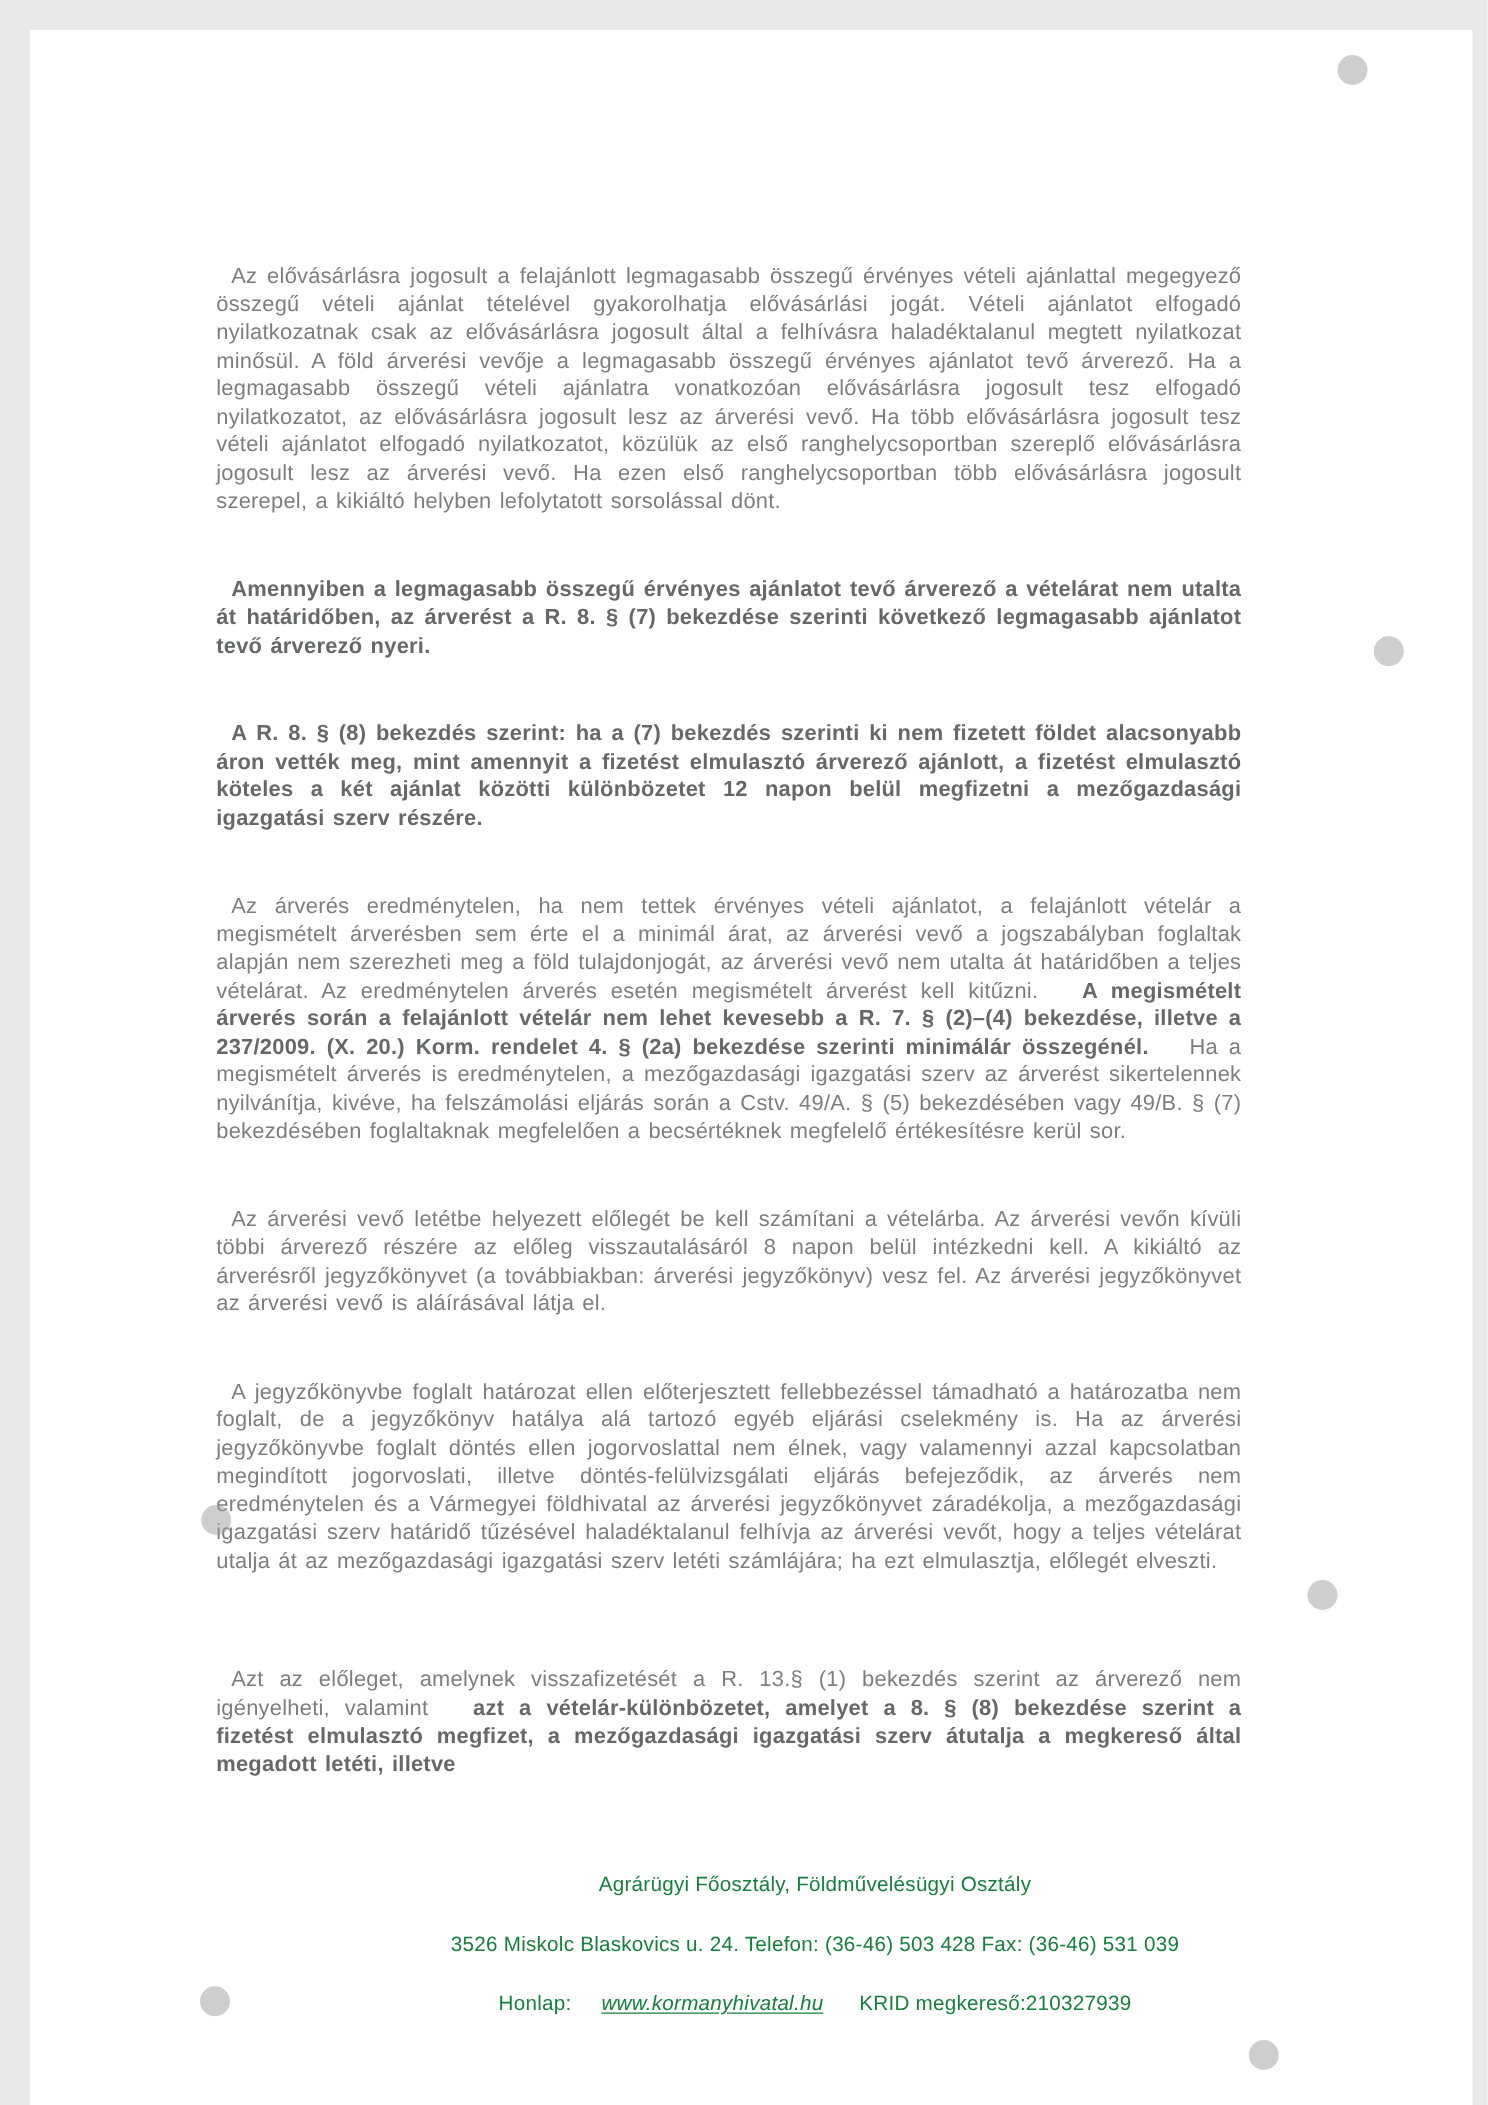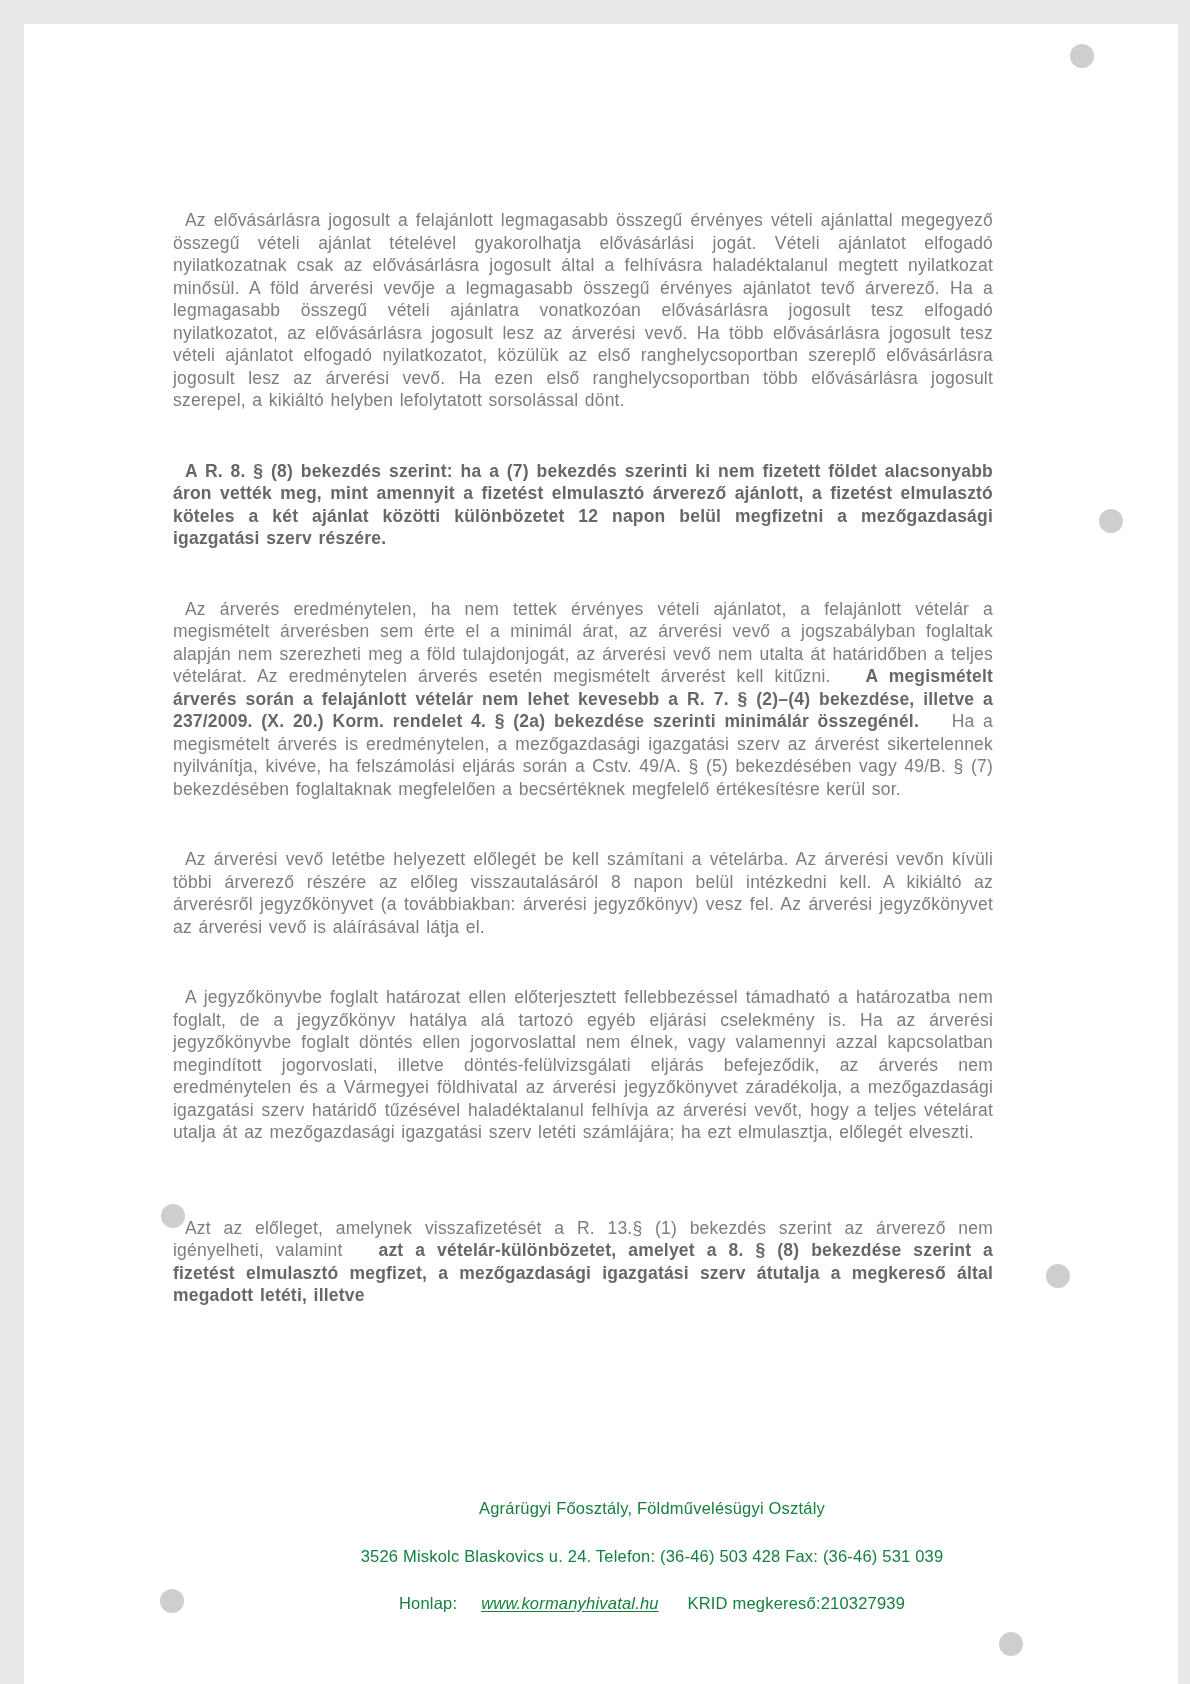--- a/index.html
+++ b/index.html
@@ -57,20 +57,21 @@
 </style>
 </head>
 <body>
 
 <div class="page">
   <div class="content">
 
     <p class="para"><span>Az elővásárlásra jogosult a felajánlott legmagasabb összegű érvényes vételi ajánlattal megegyező összegű vételi ajánlat tételével gyakorolhatja elővásárlási jogát. Vételi ajánlatot elfogadó nyilatkozatnak csak az elővásárlásra jogosult által a felhívásra haladéktalanul megtett nyilatkozat minősül. A föld árverési vevője a legmagasabb összegű érvényes ajánlatot tevő árverező. Ha a legmagasabb összegű vételi ajánlatra vonatkozóan elővásárlásra jogosult tesz elfogadó nyilatkozatot, az elővásárlásra jogosult lesz az árverési vevő. Ha több elővásárlásra jogosult tesz vételi ajánlatot elfogadó nyilatkozatot, közülük az első ranghelycsoportban szereplő elővásárlásra jogosult lesz az árverési vevő. Ha ezen első ranghelycsoportban több elővásárlásra jogosult szerepel, a kikiáltó helyben lefolytatott sorsolással dönt.</span></p>
 
 
+    <p class="para"><span class="run-bold">Amennyiben a legmagasabb összegű érvényes ajánlatot tevő árverező a vételárat nem utalta át határidőben, az árverést a R. 8. § (7) bekezdése szerinti következő legmagasabb ajánlatot tevő árverező nyeri.</span></p>
 
     <p class="para"><span class="run-bold">A R. 8. § (8) bekezdés szerint: ha a (7) bekezdés szerinti ki nem fizetett földet alacsonyabb áron vették meg, mint amennyit a fizetést elmulasztó árverező ajánlott, a fizetést elmulasztó köteles a két ajánlat közötti különbözetet 12 napon belül megfizetni a mezőgazdasági igazgatási szerv részére.</span></p>
 
     <p class="para"><span>Az árverés eredménytelen, ha nem tettek érvényes vételi ajánlatot, a felajánlott vételár a megismételt árverésben sem érte el a minimál árat, az árverési vevő a jogszabályban foglaltak alapján nem szerezheti meg a föld tulajdonjogát, az árverési vevő nem utalta át határidőben a teljes vételárat. Az eredménytelen árverés esetén megismételt árverést kell kitűzni. </span><span class="run-bold">A megismételt árverés során a felajánlott vételár nem lehet kevesebb a R. 7. § (2)–(4) bekezdése, illetve a 237/2009. (X. 20.) Korm. rendelet 4. § (2a) bekezdése szerinti minimálár összegénél.</span><span> Ha a megismételt árverés is eredménytelen, a mezőgazdasági igazgatási szerv az árverést sikertelennek nyilvánítja, kivéve, ha felszámolási eljárás során a Cstv. 49/A. § (5) bekezdésében vagy 49/B. § (7) bekezdésében foglaltaknak megfelelően a becsértéknek megfelelő értékesítésre kerül sor.</span></p>
 
     <p class="para"><span>Az árverési vevő letétbe helyezett előlegét be kell számítani a vételárba. Az árverési vevőn kívüli többi árverező részére az előleg visszautalásáról 8 napon belül intézkedni kell. A kikiáltó az árverésről jegyzőkönyvet (a továbbiakban: árverési jegyzőkönyv) vesz fel. Az árverési jegyzőkönyvet az árverési vevő is aláírásával látja el.</span></p>
 
     <p class="para"><span>A jegyzőkönyvbe foglalt határozat ellen előterjesztett fellebbezéssel támadható a határozatba nem foglalt, de a jegyzőkönyv hatálya alá tartozó egyéb eljárási cselekmény is. Ha az árverési jegyzőkönyvbe foglalt döntés ellen jogorvoslattal nem élnek, vagy valamennyi azzal kapcsolatban megindított jogorvoslati, illetve döntés-felülvizsgálati eljárás befejeződik, az árverés nem eredménytelen és a Vármegyei földhivatal az árverési jegyzőkönyvet záradékolja, a mezőgazdasági igazgatási szerv határidő tűzésével haladéktalanul felhívja az árverési vevőt, hogy a teljes vételárat utalja át az mezőgazdasági igazgatási szerv letéti számlájára; ha ezt elmulasztja, előlegét elveszti.</span></p>
 
     <p class="para gap-large"><span>Azt az előleget, amelynek visszafizetését a R. 13.§ (1) bekezdés szerint az árverező nem igényelheti, valamint </span><span class="run-bold">azt a vételár-különbözetet, amelyet a 8. § (8) bekezdése szerint a fizetést elmulasztó megfizet, a mezőgazdasági igazgatási szerv átutalja a megkereső által megadott letéti, illetve</span></p>

